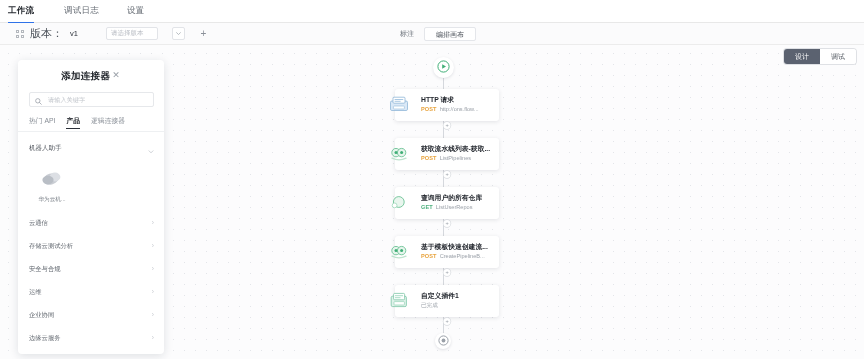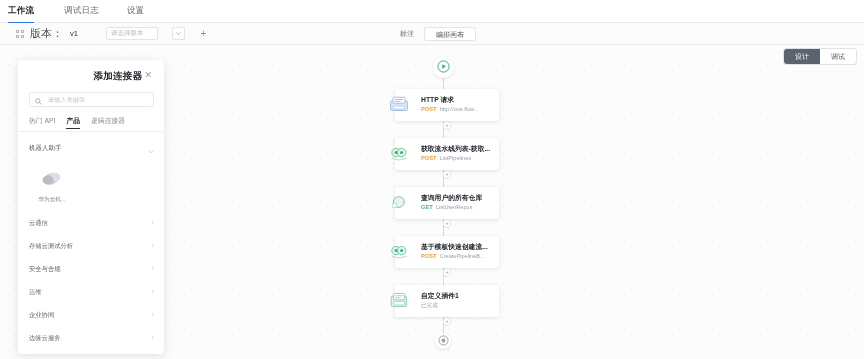--- a/index.html
+++ b/index.html
@@ -137,21 +137,21 @@
   }
 
   
   .panel {
     position: absolute; left: 18px; top: 15px; width: 146px; height: 294px;
     background: #fff; border-radius: 4px; box-shadow: 0 2px 10px rgba(25,35,55,.13);
     z-index: 8; overflow: hidden; display: flex; flex-direction: column;
   }
   .panel-head {
     padding: 10px 10px 0 11px; display: flex; align-items: flex-start;
-    justify-content: flex-end;
+    justify-content: center;
   }
   .panel-title { font-size: 9.5px; color: #1f2329; font-weight: bold; letter-spacing: .3px; }
   .panel-close { font-size: 9px; color: #9aa0a8; cursor: pointer; line-height: 1; padding: 1px 2px; }
   .panel-search {
     margin: 9px 10px 0 11px; height: 15px; border: 1px solid #e6e8eb; border-radius: 2px;
     display: flex; align-items: center; padding: 0 5px; gap: 4px; background: #fff;
   }
   .panel-search input {
     border: none; outline: none; font-size: 6.2px; color: #3a3f46; width: 100%;
     font-family: inherit; background: transparent;

